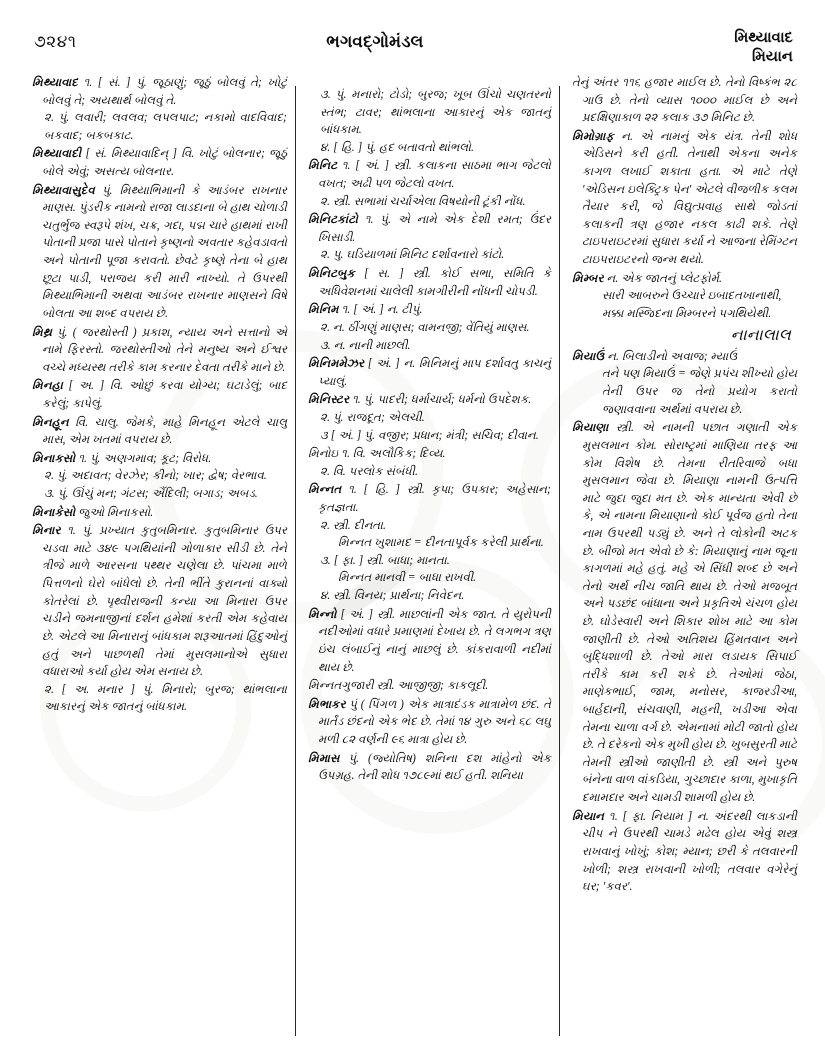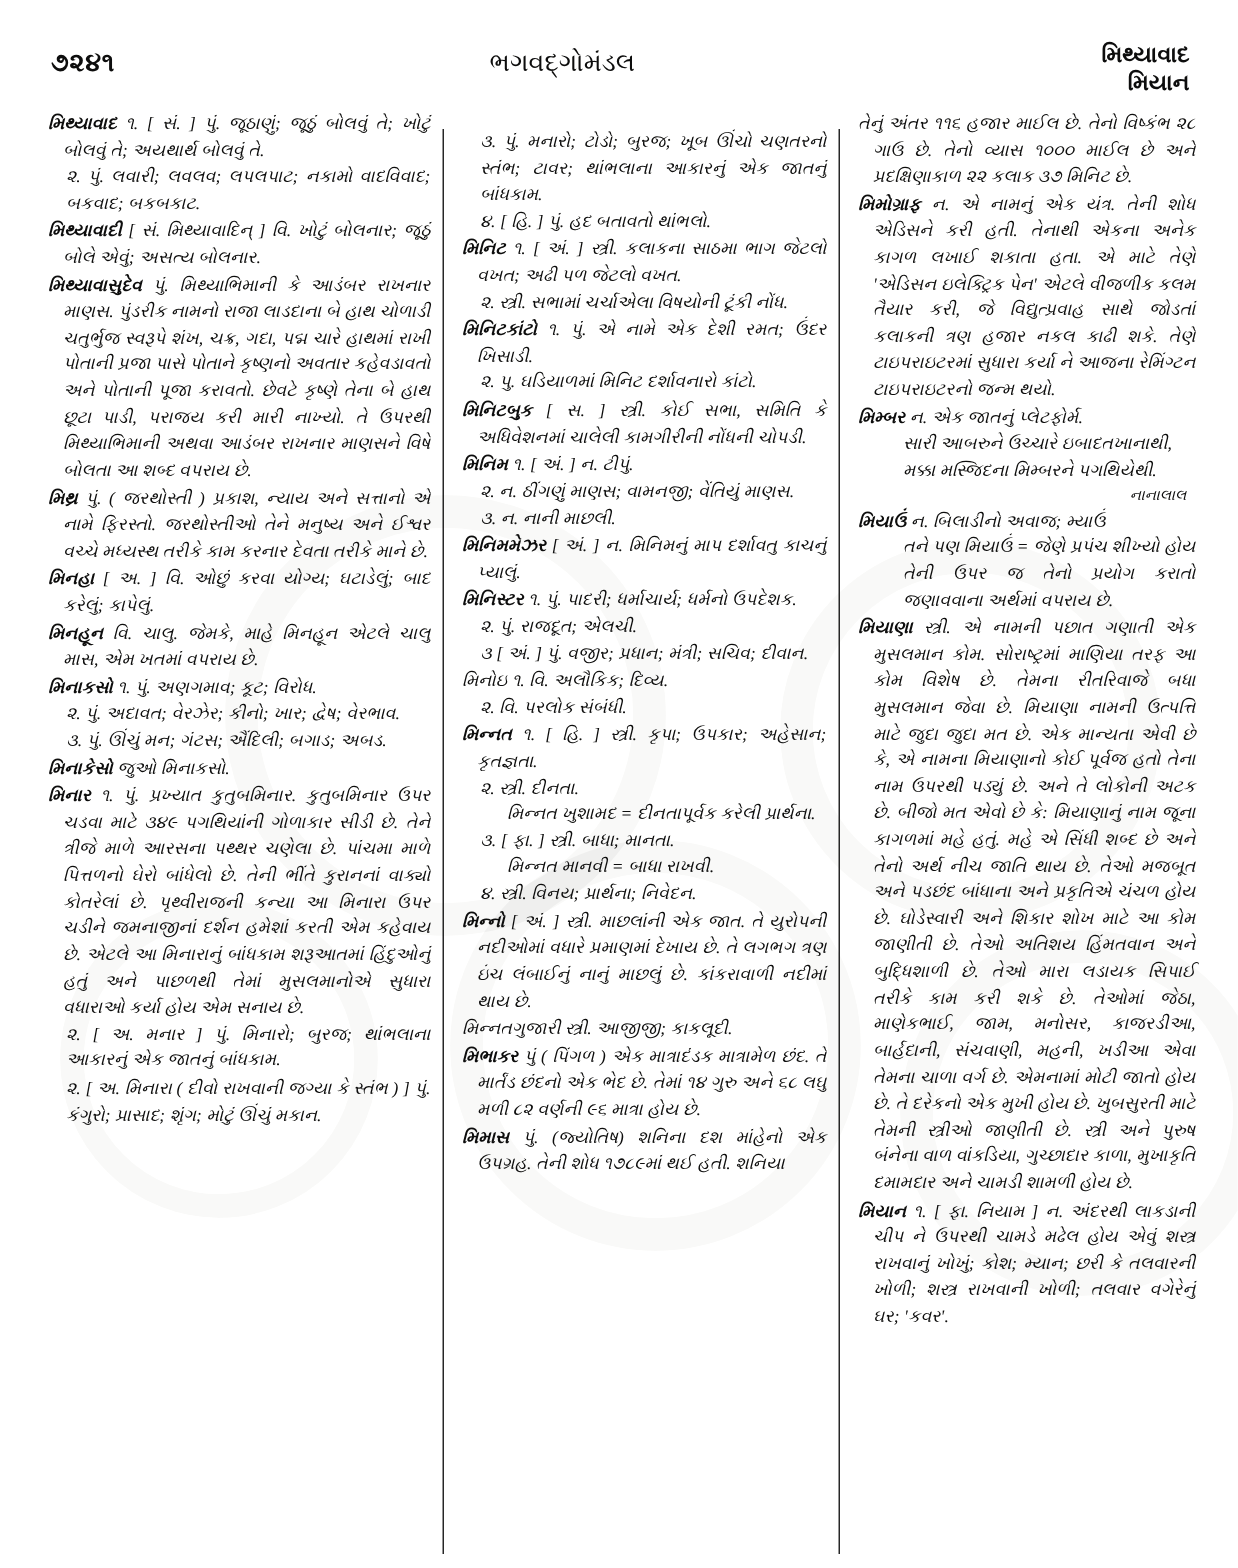--- a/index.html
+++ b/index.html
@@ -36,26 +36,26 @@
 
   
   header{
     position:relative;z-index:2;
     display:flex;align-items:flex-start;justify-content:space-between;
     height:52px;
     padding:0 14px 0 16px;
     box-sizing:border-box;
   }
   .folio{
-    font-size:17px;font-weight:700;letter-spacing:0.5px;
+    font-size:17px;font-weight:400;letter-spacing:0.5px;
     padding-top:10px;
     white-space:nowrap;
   }
   .book-title{
-    font-size:17px;font-weight:400;
+    font-size:17px;font-weight:700;
     padding-top:10px;
     text-align:center;flex:1;
     white-space:nowrap;
   }
   .guide-words{
     text-align:right;font-size:15px;font-weight:700;line-height:1.25;
     padding-top:6px;min-width:120px;
     white-space:nowrap;
   }
   .guide-words div{display:block;}
@@ -94,21 +94,21 @@
     padding-left:16px;
   }
   .entry p.quote{
     text-indent:0;
     padding-left:34px;
   }
   .entry p.attrib{
     text-indent:0;
     text-align:right;
     padding-right:6px;
-    font-size:10px;
+    font-size:16px;
   }
   .hw{font-weight:700;}
   .col p{letter-spacing:0.1px;}
 </style>
 </head>
 <body>
 
 <div id="page">
 
   <div class="watermark wm1"></div>
@@ -153,21 +153,20 @@
           <p class="sense">૩. પું. ઊંચું મન; ગંટસ; ઐંદિલી; બગાડ; અબડ.</p>
         </div>
         <div class="entry">
           <p class=""><span class="hw">મિનાકેસો</span> જુઓ મિનાકસો.</p>
         </div>
         <div class="entry">
           <p class=""><span class="hw">મિનાર</span> ૧. પું. પ્રખ્યાત કુતુબમિનાર. કુતુબમિનાર ઉપર ચડવા માટે ૩૪૯ પગથિયાંની ગોળાકાર સીડી છે. તેને ત્રીજે માળે આરસના પથ્થર ચણેલા છે. પાંચમા માળે પિત્તળનો ઘેરો બાંધેલો છે. તેની ભીંતે કુરાનનાં વાક્યો કોતરેલાં છે. પૃથ્વીરાજની કન્યા આ મિનારા ઉપર ચડીને જમનાજીનાં દર્શન હમેશાં કરતી એમ કહેવાય છે. એટલે આ મિનારાનું બાંધકામ શરૂઆતમાં હિંદુઓનું હતું અને પાછળથી તેમાં મુસલમાનોએ સુધારા વધારાઓ કર્યા હોય એમ સનાય છે.</p>
           <p class="sense">૨. [ અ. મનાર ] પું. મિનારો; બુરજ; થાંભલાના આકારનું એક જાતનું બાંધકામ.</p>
         </div>
         <div class="entry">
-          <p class="sense">૨. [ અ. મિનારા ( દીવો રાખવાની જગ્યા કે સ્તંભ ) ] પું. કંગુરો; પ્રાસાદ; શૃંગ; મોટું ઊંચું મકાન.</p>
         </div>
       </div>
     <div class="col c2">
         <div class="entry">
           <p class="sense">૩. પું. મનારો; ટોડો; બુરજ; ખૂબ ઊંચો ચણતરનો સ્તંભ; ટાવર; થાંભલાના આકારનું એક જાતનું બાંધકામ.</p>
           <p class="sense">૪. [ હિ. ] પું. હદ બતાવતો થાંભલો.</p>
         </div>
         <div class="entry">
           <p class=""><span class="hw">મિનિટ</span> ૧. [ અં. ] સ્ત્રી. કલાકના સાઠમા ભાગ જેટલો વખત; અઢી પળ જેટલો વખત.</p>
           <p class="sense">૨. સ્ત્રી. સભામાં ચર્ચાએલા વિષયોની ટૂંકી નોંધ.</p>

